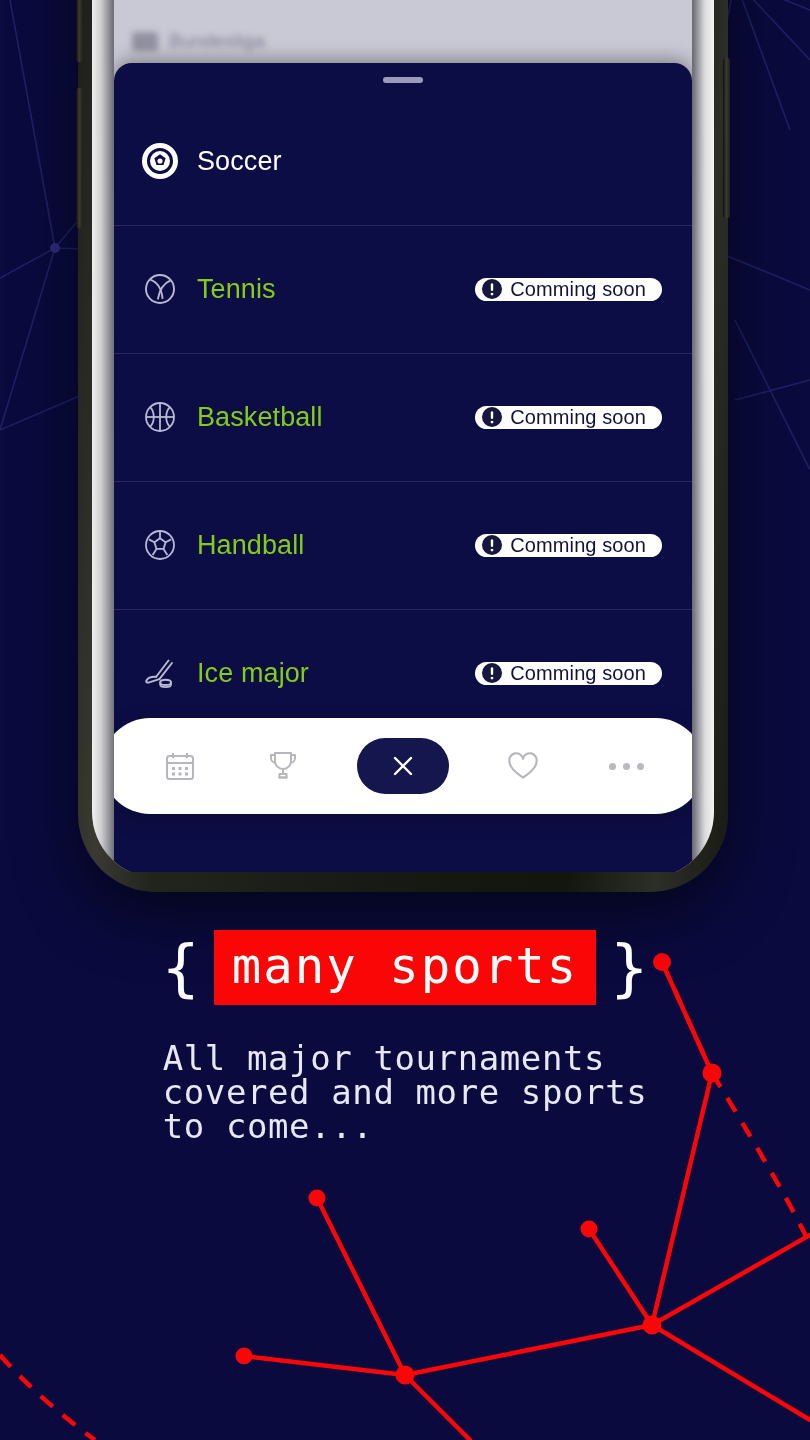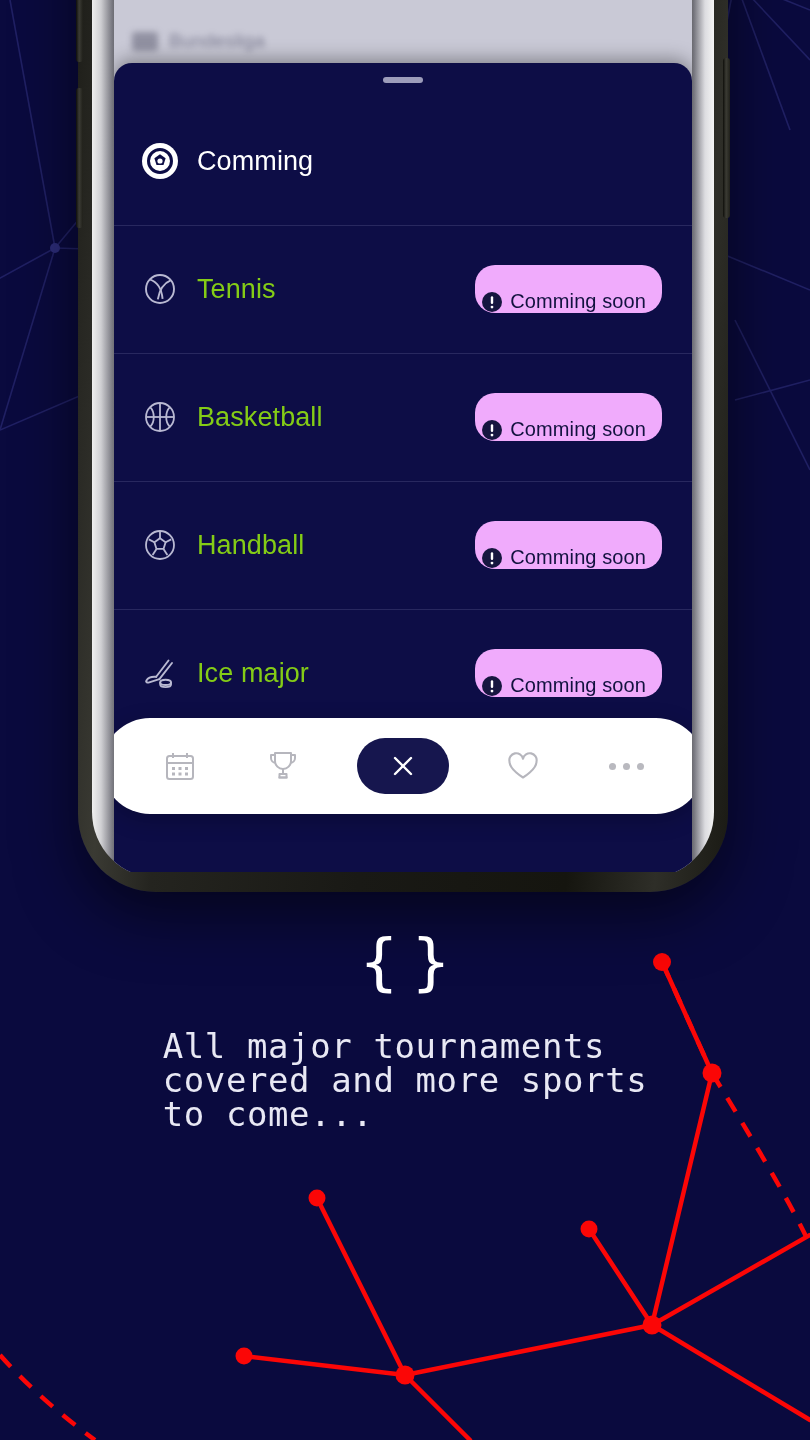--- a/index.html
+++ b/index.html
@@ -136,24 +136,24 @@
   .sport-ico svg { display: block; }
   .sport-name {
     font-size: 27px;
     letter-spacing: .1px;
     color: #84cc16;
     white-space: nowrap;
   }
   .sport-row.active .sport-name { color: #ffffff; }
   .soon-badge {
     margin-left: auto;
-    display: flex; align-items: flex-end; gap: 7px;
-    background: #f0abfc;
+    display: flex; align-items: flex-start; gap: 7px;
+    background: #ffffff;
     border-radius: 20px;
-    height: 48px;
+    height: 23px;
     padding: 0 16px 0 6px;
   }
   .soon-badge .bang {
     flex: 0 0 auto;
     width: 22px; height: 22px;
   }
   .soon-text {
     font-size: 20px;
     color: #12123f;
     white-space: nowrap;
@@ -308,21 +308,21 @@
 
             <div class="sport-row active">
               <span class="sport-ico">
                 <svg width="38" height="38" viewBox="0 0 38 38">
                   <circle cx="19" cy="19" r="18" fill="#ffffff"></circle>
                   <circle cx="19" cy="19" r="11.5" fill="none" stroke="#0d0d46" stroke-width="3"></circle>
                   <path d="M19 12.2 L24.6 16.3 L22.5 22.9 L15.5 22.9 L13.4 16.3 Z" fill="#0d0d46"></path>
                   <circle cx="19" cy="19" r="2.6" fill="#ffffff"></circle>
                 </svg>
               </span>
-              <span class="sport-name">Comming</span>
+              <span class="sport-name">Soccer</span>
             </div>
 
             <div class="sport-row">
               <span class="sport-ico">
                 <svg width="34" height="34" viewBox="0 0 34 34" fill="none" stroke="#b9b9d2" stroke-width="1.9">
                   <circle cx="17" cy="17" r="14"></circle>
                   <path d="M6.6 7.3 C14 9.6 18.5 15 19.6 26.9"></path>
                   <path d="M27.6 8.4 C20.5 11.3 16.7 16.5 14.8 27.4"></path>
                 </svg>
               </span>
@@ -452,20 +452,23 @@
           </div>
 
         </div>
       </div>
     </div>
   </div>
 
   <div class="copy">
     <div class="headline-row">
       <span class="brace">{</span>
+      <span class="headline-chip">
+        <span>many sports</span>
+      </span>
       <span class="brace">}</span>
     </div>
     <div class="subcopy">All major tournaments
 covered and more sports
 to come...</div>
   </div>
 
 </div>
 
 </body></html>

